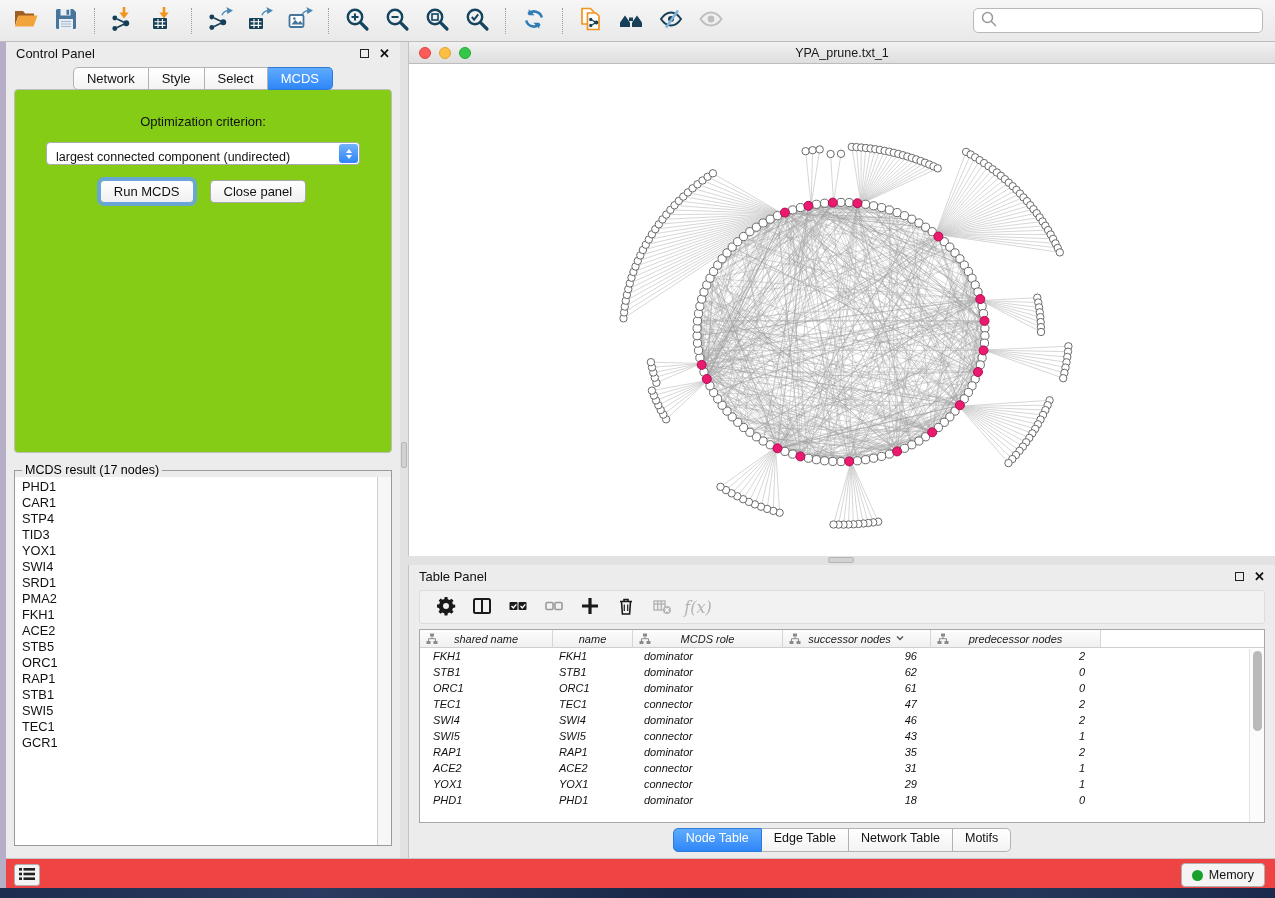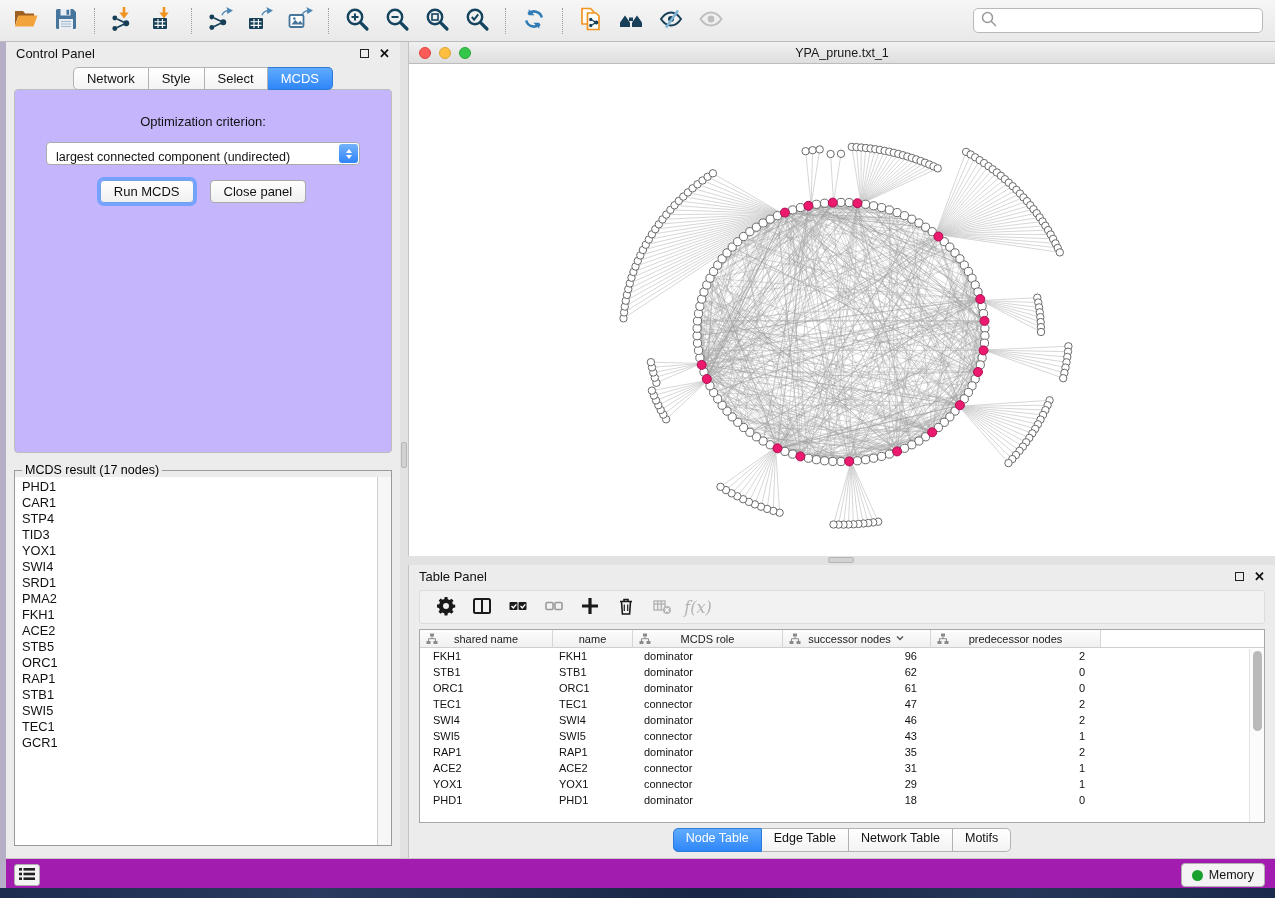--- a/index.html
+++ b/index.html
@@ -33,21 +33,21 @@
   .close-glyph { font-size:13px; font-weight:bold; color:#111; line-height:1; }
 
   .cp-tabs { display:flex; justify-content:center; margin-top:3px; position:relative; z-index:2; }
   .tab { font-size:13px; padding:3px 13px; background:linear-gradient(#ffffff,#f3f3f3);
     border:1px solid #b2b2b2; border-left-width:0; color:#111; cursor:default; }
   .tab:first-child { border-left-width:1px; border-radius:5px 0 0 5px; }
   .tab:last-child { border-radius:0 5px 5px 0; }
   .tab.active { background:linear-gradient(#5fabfd,#2e86f8); color:#fff; border-color:#2d7ad8; }
 
   .cp-box { margin:-1px 8px 0; height:364px; border:1px solid #bdbdbd; border-radius:4px;
-    background:#c4b5fd; text-align:center; }
+    background:#84cc16; text-align:center; }
   .opt-label { margin-top:24px; font-size:13px; color:#111; }
   .cp-select { margin:13px auto 0; width:314px; height:23px; background:#fff;
     border:1px solid #ababab; border-radius:4px; display:flex; align-items:flex-end; position:relative; }
   .cp-select .val { font-size:12.5px; padding-left:9px; color:#111; white-space:nowrap; }
   .stepper { position:absolute; right:1px; top:1px; bottom:1px; width:19px; border-radius:3px;
     background:linear-gradient(#73b3fd,#2f84f6); display:flex; flex-direction:column;
     align-items:center; justify-content:center; gap:2px; }
   .tri-up { width:0;height:0;border-left:3.5px solid transparent;border-right:3.5px solid transparent;
     border-bottom:4.5px solid #fff; }
   .tri-down { width:0;height:0;border-left:3.5px solid transparent;border-right:3.5px solid transparent;
@@ -89,21 +89,21 @@
   
   .table-panel { flex:1; display:flex; flex-direction:column; background:#ececec;
     border-left:1px solid #c3c3c3; min-height:0; }
   .tp-toolbar { margin:3px 10px 0; height:34px; display:flex; align-items:center;
     background:#f2f2f2; border:1px solid #dcdcdc; border-radius:3px; padding-left:8px; }
   .tpi { width:36px; height:28px; background:none; border:none; display:flex;
     align-items:center; justify-content:center; }
   .fx { font-family:"DejaVu Serif",serif; font-style:italic; font-size:16px; color:#b3b3b3; }
 
   .table-box { margin:5px 10px 0; flex:1; background:#fff; border:1px solid #a8a8a8;
-    position:relative; overflow:hidden; display:flex; flex-direction:column; min-height:0; }
+    position:relative; overflow:hidden; display:flex; flex-direction:column; min-height:0;font-style:italic; }
   .thead { display:flex; height:18px; flex:none; }
   .th { display:flex; align-items:center; justify-content:center; gap:4px; font-size:11px;
     color:#1a1a1a; border-right:1px solid #d6d6d6; border-bottom:1px solid #cfcfcf;
     background:linear-gradient(#fdfdfd,#f0f0f0); position:relative; }
   .th .tree { position:absolute; left:6px; top:3px; }
   .th.filler { flex:1; background:#fff; border-right:none; border-bottom:1px solid #cfcfcf; }
   .tr { display:flex; height:16px; align-items:center; flex:none; }
   .td { font-size:11px; color:#111; white-space:nowrap; overflow:hidden; }
   .td.l { padding-left:13px; }
   .td.l2 { padding-left:6px; }
@@ -111,21 +111,21 @@
   .td.r { text-align:right; padding-right:14px; }
   .td.r2 { text-align:right; padding-right:16px; }
   .tscroll { position:absolute; top:19px; right:0; bottom:0; width:15px; background:#fbfbfb;
     border-left:1px solid #e3e3e3; }
   .tthumb { position:absolute; top:2px; left:3px; width:9px; height:80px; background:#b9b9b9;
     border-radius:5px; }
   .table-tabs { height:24px; margin:5px 0 6px; display:flex; justify-content:center; flex:none; }
   .table-tabs .tab { font-size:12.5px; padding:2px 12px; }
 
   
-  .statusbar { height:33px; margin-left:6px; border-top:1px solid #c6c6c6; background:#a21caf;
+  .statusbar { height:33px; margin-left:6px; border-top:1px solid #c6c6c6; background:#ef4444;
     display:flex; align-items:center; }
   .sb-left { margin-left:8px; width:26px; height:22px; border:1px solid #b0b0b0;
     background:#f4f4f4; border-radius:3px; display:flex; align-items:center; justify-content:center; }
   .memory-btn { margin-left:auto; margin-right:10px; height:24px; border:1px solid #b0b0b0;
     background:#f4f4f4; border-radius:4px; display:flex; align-items:center; gap:6px;
     padding:0 10px; font-size:12.5px; color:#111; }
   .gdot { width:11px; height:11px; border-radius:50%; background:#18a02c; }
 </style>
 </head>
 <body>

